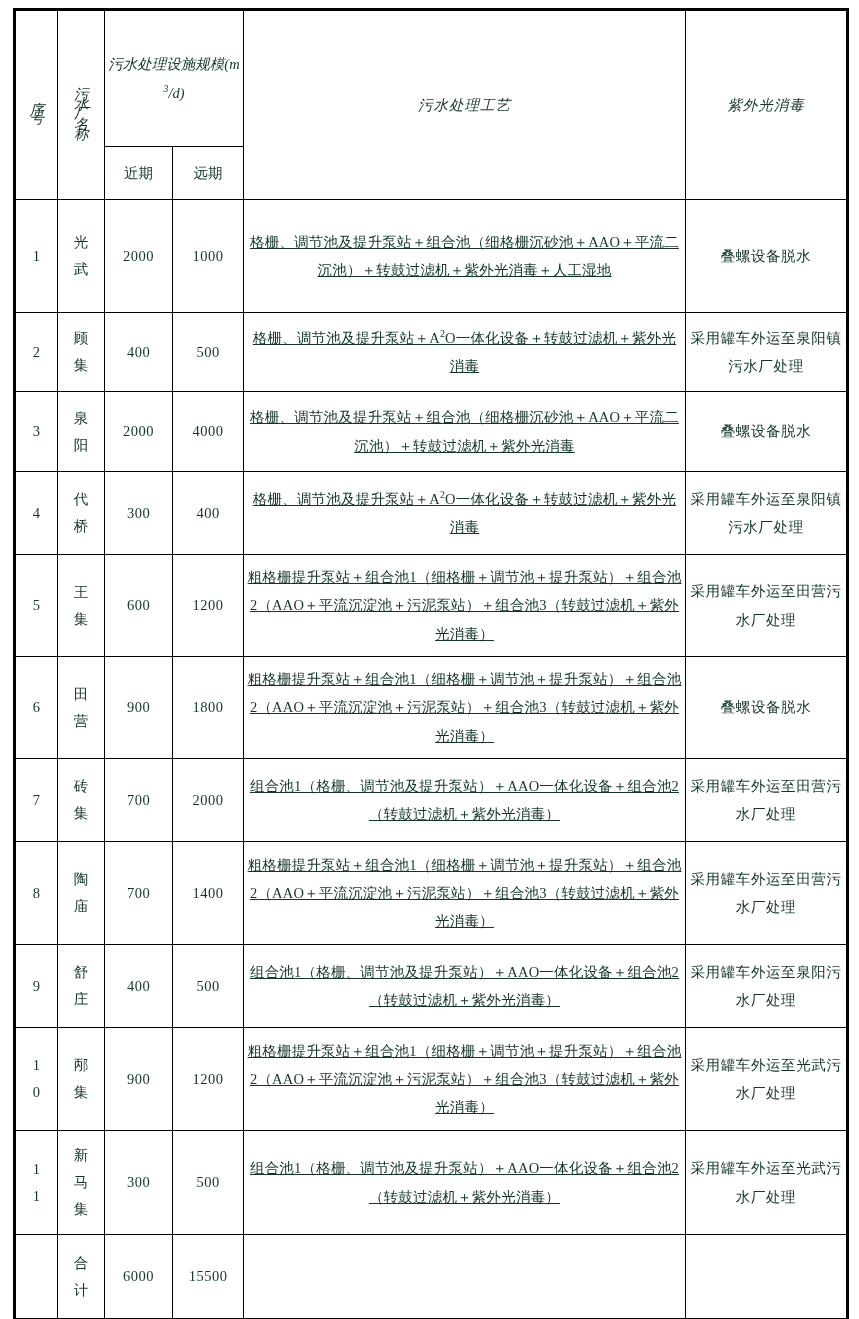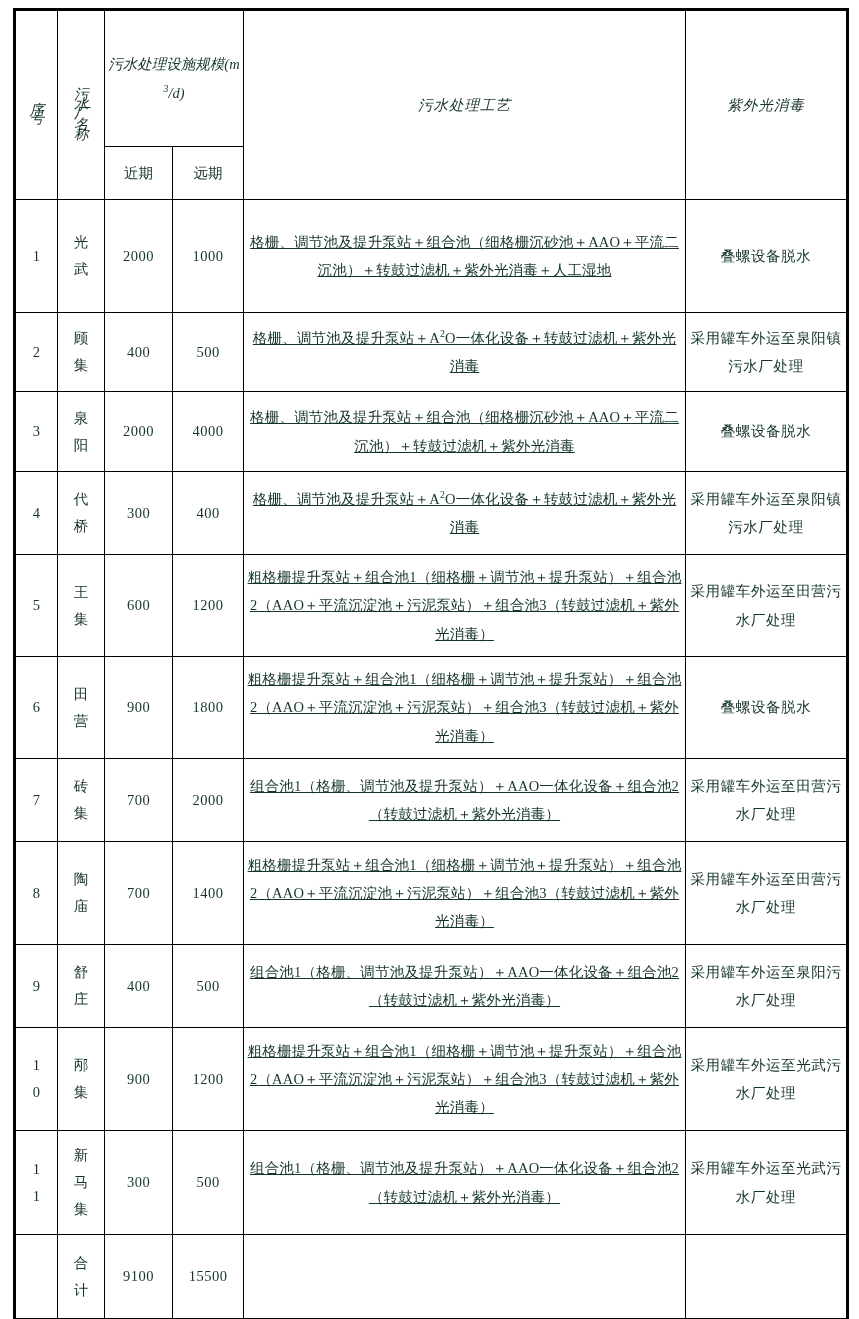--- a/index.html
+++ b/index.html
@@ -229,20 +229,20 @@
           <td class="idx"><span><span class="stackchar">1</span><span class="stackchar">1</span></span></td>
           <td class="name"><span><span class="stackchar">新</span><span class="stackchar">马</span><span class="stackchar">集</span></span></td>
           <td class="num">300</td>
           <td class="num">500</td>
           <td class="proc">组合池1（格栅、调节池及提升泵站）＋AAO一体化设备＋组合池2（转鼓过滤机＋紫外光消毒）</td>
           <td class="sludge">采用罐车外运至光武污水厂处理</td>
         </tr>
         <tr class="r-total">
           <td class="idx"></td>
           <td class="name"><span><span class="stackchar">合</span><span class="stackchar">计</span></span></td>
-          <td class="num">9100</td>
+          <td class="num">6000</td>
           <td class="num">15500</td>
           <td class="proc"></td>
           <td class="sludge"></td>
         </tr>
       </tbody>
   </table>
 </div>
 
 </body></html>

